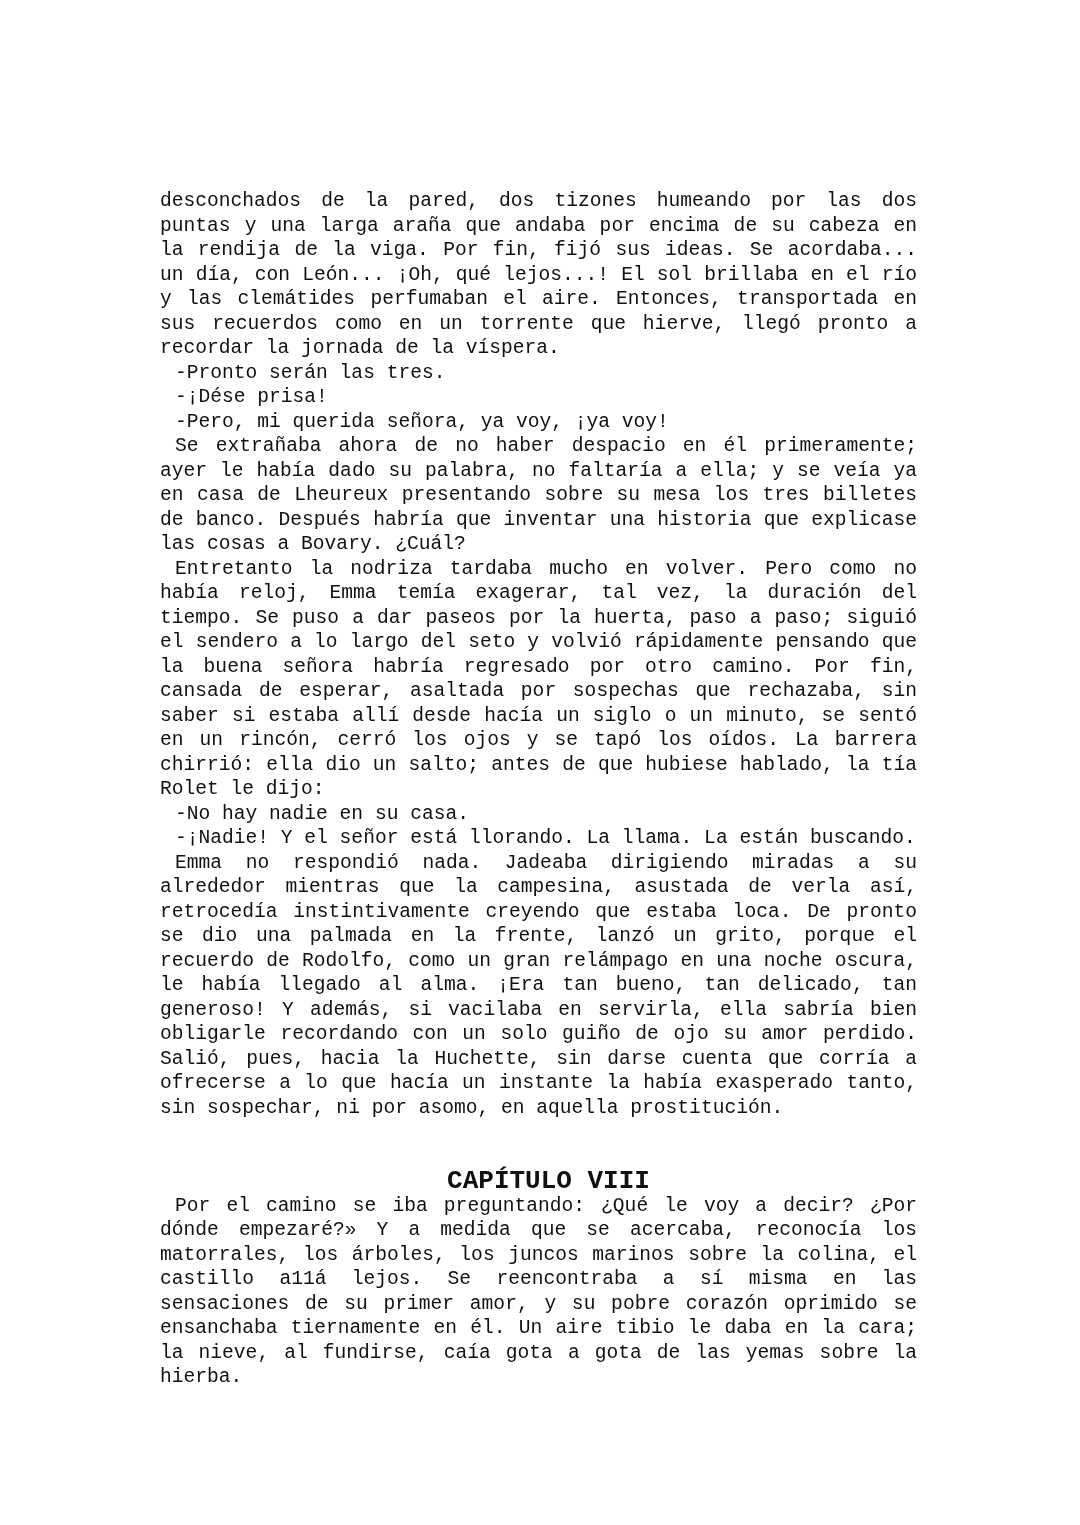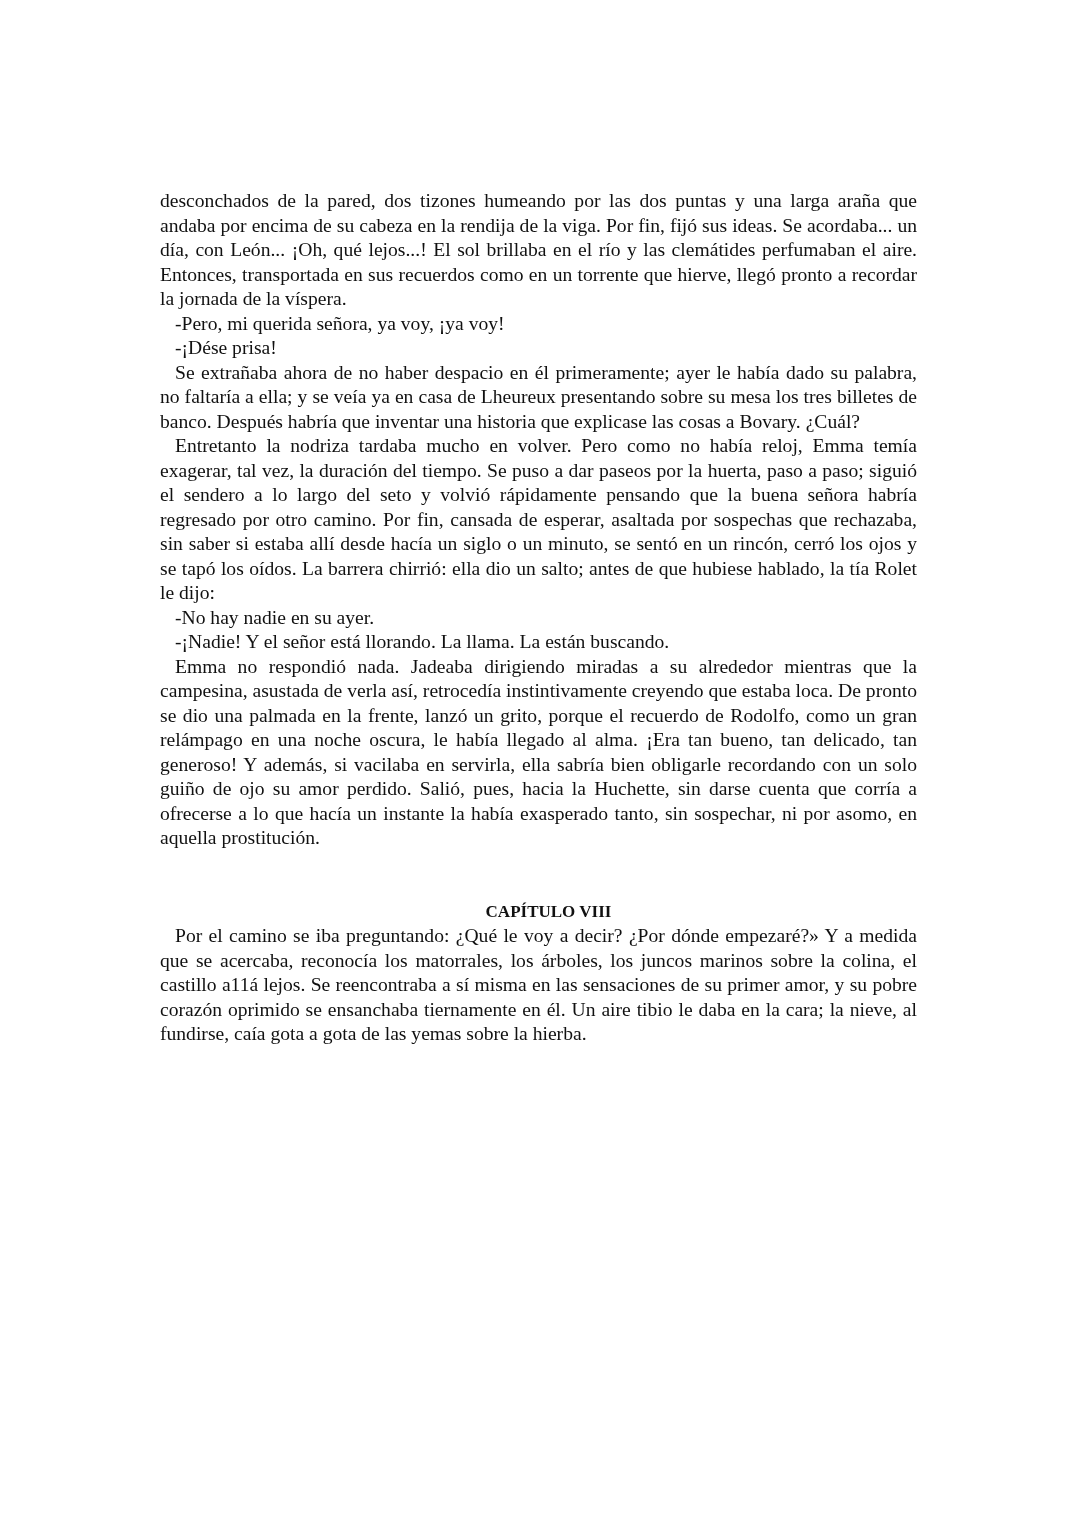--- a/index.html
+++ b/index.html
@@ -2,47 +2,48 @@
 <html><head>
 <meta charset="utf-8">
 <style>
   html, body { margin: 0; padding: 0; background: #ffffff; }
   body { width: 1080px; height: 1525px; position: relative; overflow: hidden; }
   .page {
     position: absolute;
     left: 160px;
     top: 189px;
     width: 757px;
-    font-family: Liberation Serif, serif;
+    font-family: Liberation Mono, monospace;
     font-size: 19.6px;
     line-height: 24.5px;
     color: #111111;
   }
   .p { margin: 0; text-align: justify; text-indent: 15px; }
   .p.noindent { text-indent: 0; }
   .chapter-gap { height: 49px; }
   .chapter-title {
     margin: 0;
     text-align: center;
     font-weight: bold;
-    font-size: 17px;
+    font-size: 26px;
     line-height: 24.5px;
     padding-left: 20px;
   }
 </style>
 </head>
 <body>
 
 <div class="page">
   <p class="p noindent">desconchados de la pared, dos tizones humeando por las dos puntas y una larga araña que andaba por encima de su cabeza en la rendija de la viga. Por fin, fijó sus ideas. Se acordaba... un día, con León... ¡Oh, qué lejos...! El sol brillaba en el río y las clemátides perfumaban el aire. Entonces, transportada en sus recuerdos como en un torrente que hierve, llegó pronto a recordar la jornada de la víspera.</p>
+  <p class="p">-Pronto serán las tres.</p>
+  <p class="p">-¡Dése prisa!</p>
   <p class="p">-Pero, mi querida señora, ya voy, ¡ya voy!</p>
-  <p class="p">-¡Dése prisa!</p>
   <p class="p">Se extrañaba ahora de no haber despacio en él primeramente; ayer le había dado su palabra, no faltaría a ella; y se veía ya en casa de Lheureux presentando sobre su mesa los tres billetes de banco. Después habría que inventar una historia que explicase las cosas a Bovary. ¿Cuál?</p>
   <p class="p">Entretanto la nodriza tardaba mucho en volver. Pero como no había reloj, Emma temía exagerar, tal vez, la duración del tiempo. Se puso a dar paseos por la huerta, paso a paso; siguió el sendero a lo largo del seto y volvió rápidamente pensando que la buena señora habría regresado por otro camino. Por fin, cansada de esperar, asaltada por sospechas que rechazaba, sin saber si estaba allí desde hacía un siglo o un minuto, se sentó en un rincón, cerró los ojos y se tapó los oídos. La barrera chirrió: ella dio un salto; antes de que hubiese hablado, la tía Rolet le dijo:</p>
-  <p class="p">-No hay nadie en su ayer.</p>
+  <p class="p">-No hay nadie en su casa.</p>
   <p class="p">-¡Nadie! Y el señor está llorando. La llama. La están buscando.</p>
   <p class="p">Emma no respondió nada. Jadeaba dirigiendo miradas a su alrededor mientras que la campesina, asustada de verla así, retrocedía instintivamente creyendo que estaba loca. De pronto se dio una palmada en la frente, lanzó un grito, porque el recuerdo de Rodolfo, como un gran relámpago en una noche oscura, le había llegado al alma. ¡Era tan bueno, tan delicado, tan generoso! Y además, si vacilaba en servirla, ella sabría bien obligarle recordando con un solo guiño de ojo su amor perdido. Salió, pues, hacia la Huchette, sin darse cuenta que corría a ofrecerse a lo que hacía un instante la había exasperado tanto, sin sospechar, ni por asomo, en aquella prostitución.</p>
 
   <div class="chapter-gap"></div>
   <h2 class="chapter-title">CAPÍTULO VIII</h2>
 
   <p class="p">Por el camino se iba preguntando: ¿Qué le voy a decir? ¿Por dónde empezaré?» Y a medida que se acercaba, reconocía los matorrales, los árboles, los juncos marinos sobre la colina, el castillo a11á lejos. Se reencontraba a sí misma en las sensaciones de su primer amor, y su pobre corazón oprimido se ensanchaba tiernamente en él. Un aire tibio le daba en la cara; la nieve, al fundirse, caía gota a gota de las yemas sobre la hierba.</p>
 </div>
 
 </body></html>

